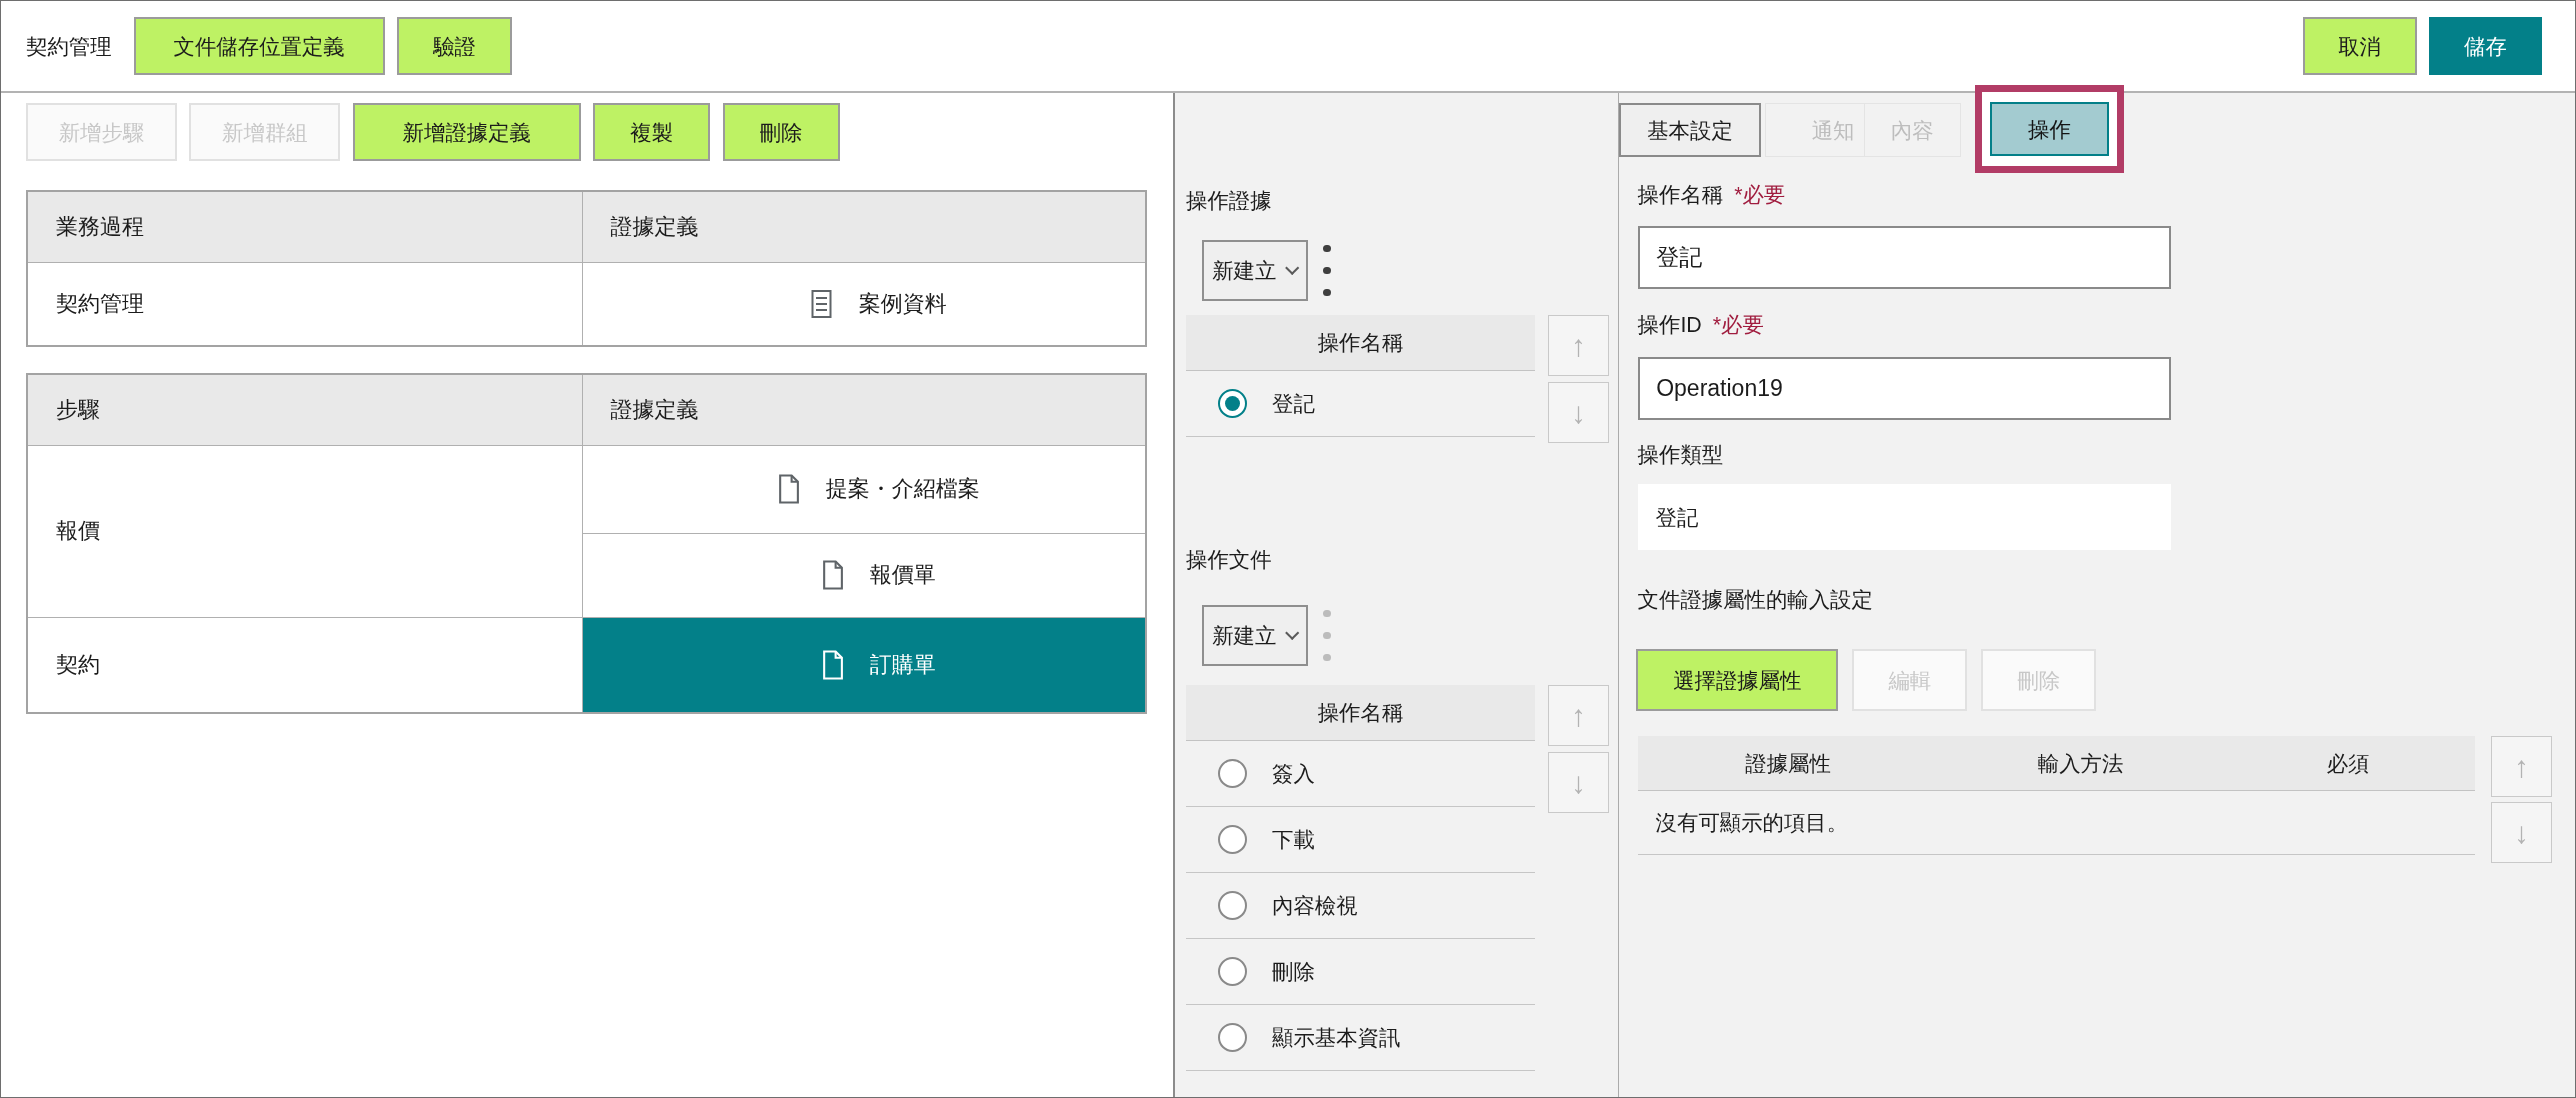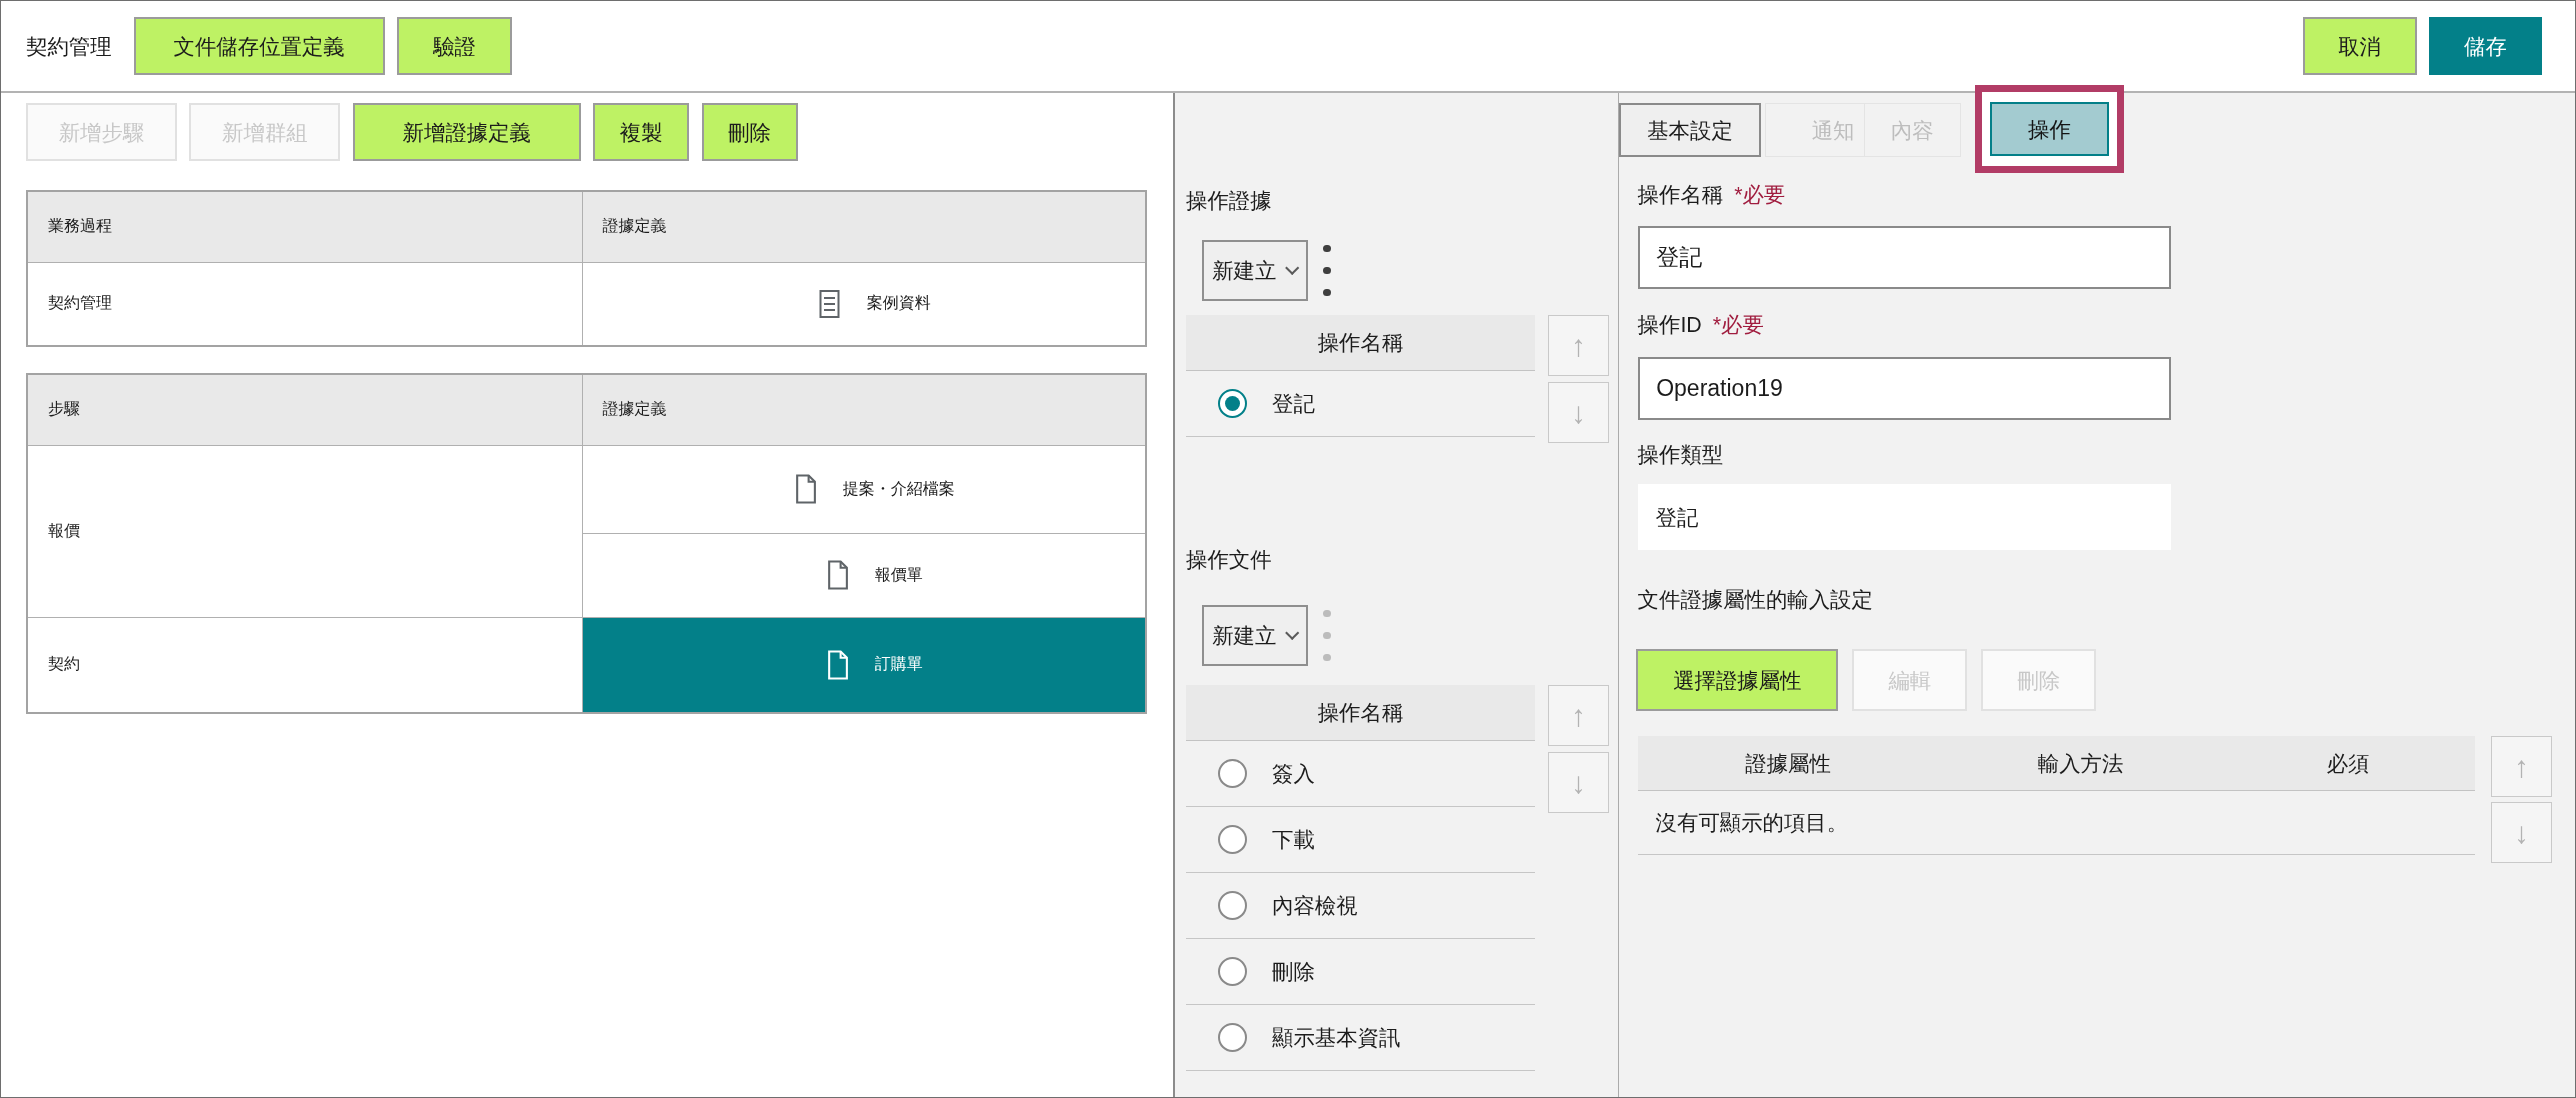--- a/index.html
+++ b/index.html
@@ -21,37 +21,37 @@
   .btn {
     display: inline-flex; align-items: center; justify-content: center;
     height: 58px; background: #bef264; border: 2.1px solid #9b9b9b;
     color: #1c1c1c; font-size: 21.4px; font-family: inherit; cursor: pointer; white-space: nowrap;
   }
   .btn.primary { background: #038089; border-color: #038089; color: #fff; }
   .btn.disabled { background: #fafafa; border-color: #e1e1e1; color: #c8c8c8; cursor: default; }
   .ml18 { margin-left: 12.4px; }
   .spacer { flex: 1; }
   .w364{width:251px}.w166{width:115px}.w165{width:114px}.w163{width:113px}
-  .w218{width:151px}.w330{width:228px}.w146{width:96px}.w292{width:202px}
+  .w218{width:151px}.w330{width:228px}.w146{width:117px}.w292{width:202px}
 
   
   .main { position: absolute; top: 92px; left: 0; right: 0; bottom: 0; display: flex; }
   .left-panel  { position: relative; width: 1174px; flex: none; background: #fff; border-right: 2.1px solid #8c8c8c; }
   .middle-panel{ position: relative; width: 444px;  flex: none; background: #f2f2f2; border-right: 1.4px solid #ababab; }
   .right-panel { position: relative; flex: 1; background: #f2f2f2; }
 
   
   .toolbar { position: absolute; top: 10.4px; left: 25px; display: flex; gap: 12.4px; }
   table.data-table {
     position: absolute; left: 25px; width: 1121px;
     border-collapse: collapse; background: #fff; table-layout: fixed;
   }
   table.data-table th, table.data-table td {
     border: 1.4px solid #b0b0b0; font-weight: normal; text-align: left;
-    padding-left: 20px; vertical-align: middle; font-size: 16px;
+    padding-left: 28px; vertical-align: middle; font-size: 22px;
   }
   table.data-table { border: 2.1px solid #a3a3a3; }
   table.data-table th { background: #e9e9e9; height: 71px; }
   #process-table { top: 97px; }
   #process-table td { height: 84px; }
   #step-table { top: 280px; }
   .col1 { width: 555px; }
   .cell-flex { display: flex; align-items: center; gap: 25px; justify-content: center; }
   .selected-cell { background: #038089; color: #fff; }
   .doc-icon, .case-icon { color: #5f6468; flex: none; }

